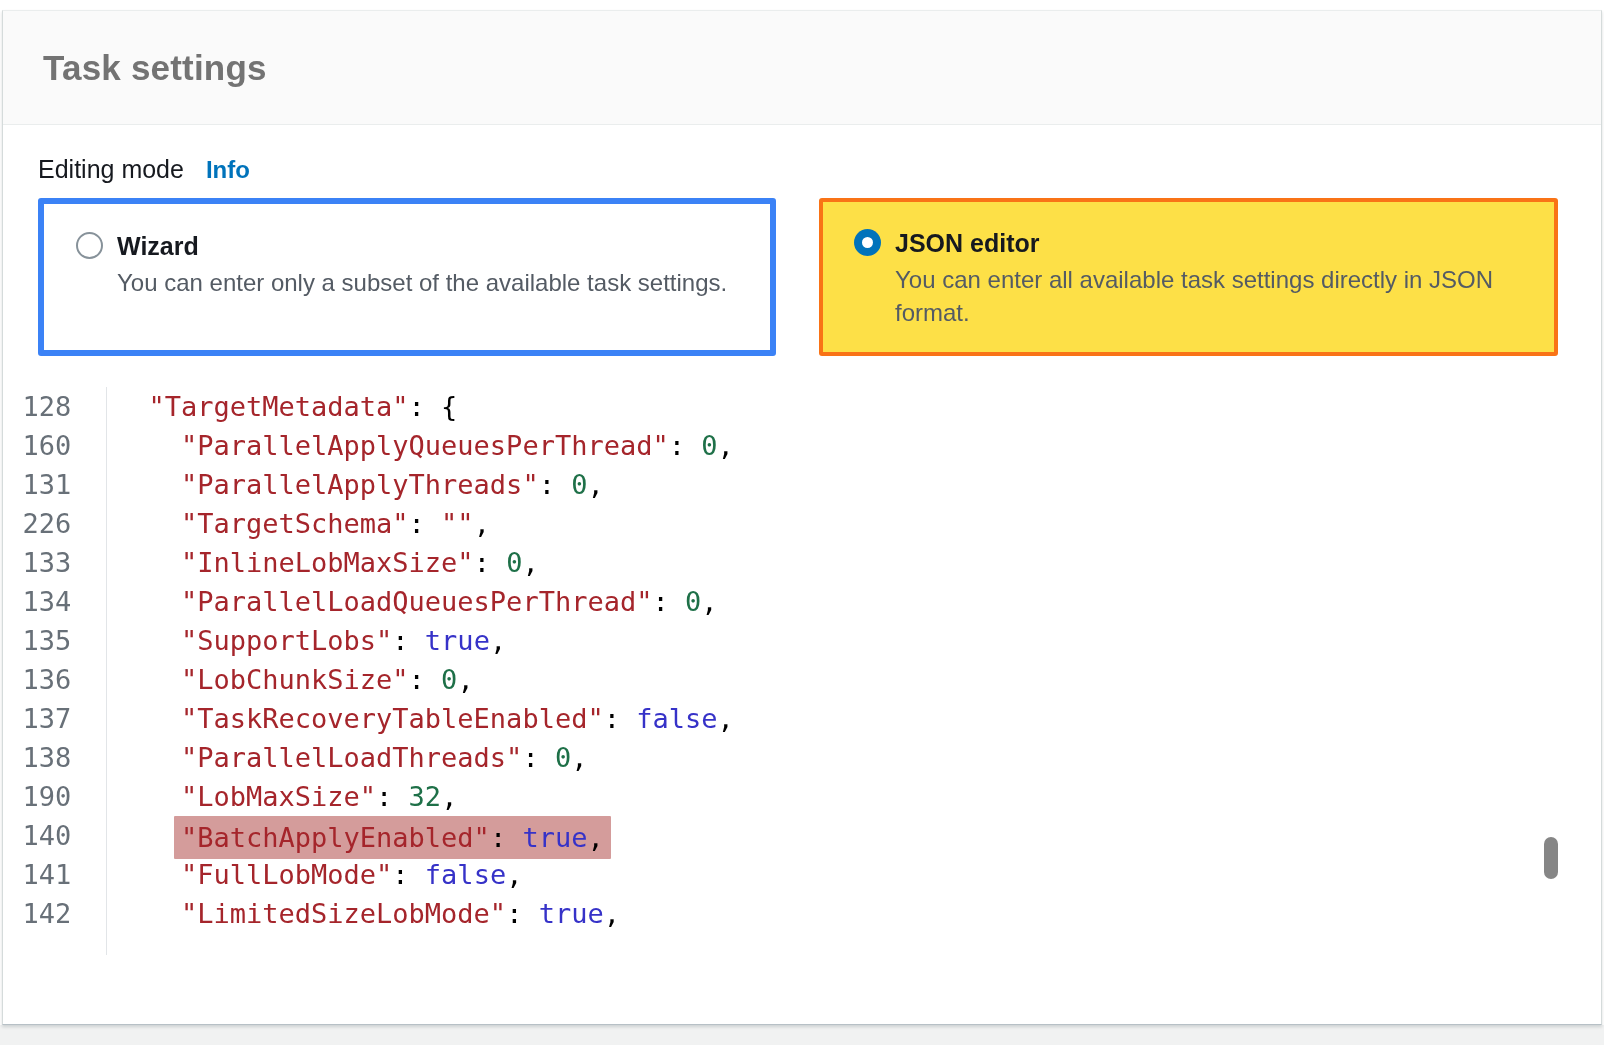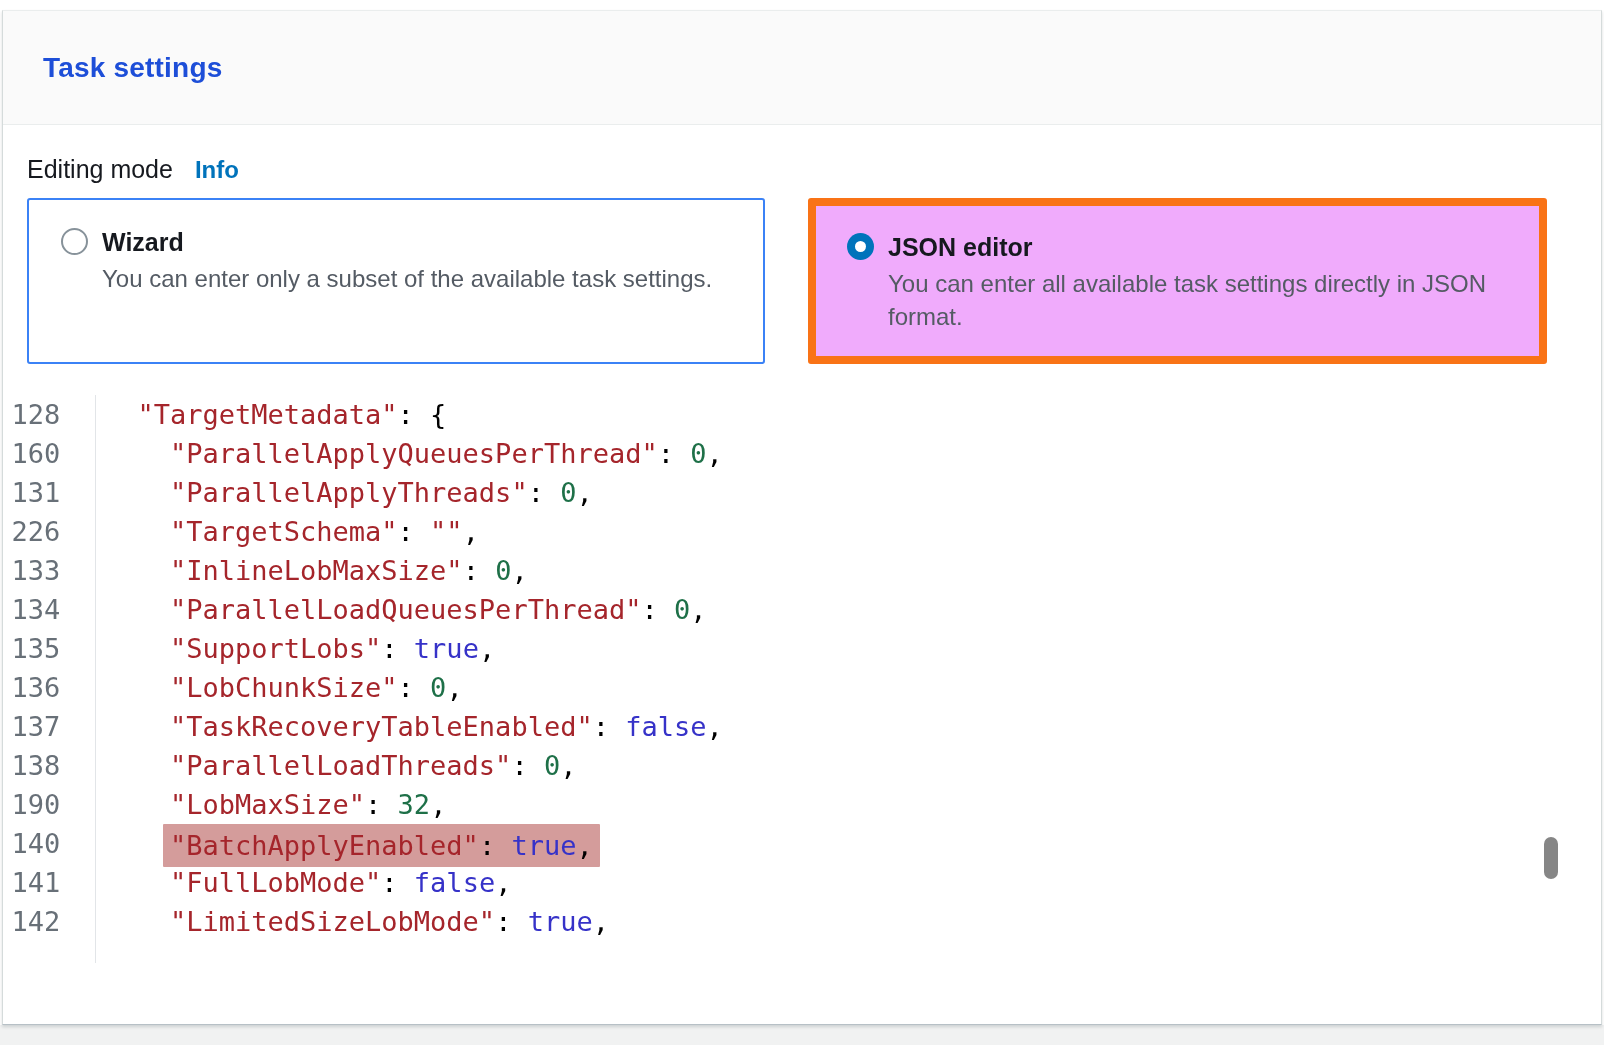--- a/index.html
+++ b/index.html
@@ -17,39 +17,39 @@
     box-shadow:0 2px 3px rgba(0,28,36,0.15);
   }
   .below-strip {
     width:1604px; height:20px; background:#f1f2f2;
   }
 
   .panel-header {
     height:114px; background:#fafafa; border-bottom:1px solid #eaeded;
     display:flex; align-items:center; padding:0 40px;
   }
-  .panel-title { font-size:28px; font-weight:700; color:#1d4ed8; letter-spacing:0.2px; }
+  .panel-title { font-size:35px; font-weight:700; color:#737373; letter-spacing:0.2px; }
 
-  .panel-body { padding:0 24px;margin-top:30px; }
+  .panel-body { padding:0 35px;margin-top:30px; }
 
   .field-label-row { margin-top:30px; display:flex; align-items:baseline; }
   .field-label { font-size:25px; color:#16191f; }
   .info-link { font-size:24px; font-weight:700; color:#0073bb; margin-left:22px;
                text-decoration:none; cursor:pointer; }
 
   .radio-cards { margin-top:14px; display:flex; gap:43px; align-items:stretch; }
   .radio-card {
     width:738px; min-height:148px;
-    background:#ffffff; border:2px solid #3b82f6; border-radius:3px;
+    background:#ffffff; border:6px solid #3b82f6; border-radius:3px;
     padding:24px 30px 24px 32px;
     display:flex; gap:14px; cursor:pointer;
   }
   .radio-card.selected {
     width:739px;
-    background:#f0abfc; border:8px solid #f97316; padding:23px 29px 23px 31px;
+    background:#fde047; border:4px solid #f97316; padding:23px 29px 23px 31px;
   }
   .radio {
     width:27px; height:27px; border-radius:50%; background:#fff;
     border:2px solid #87929a; flex:none; margin-top:4px; position:relative;
   }
   .radio.checked { border:none; background:#0073bb; }
   .radio.checked::after {
     content:""; position:absolute; left:8px; top:8px;
     width:11px; height:11px; border-radius:50%; background:#ffffff;
   }

